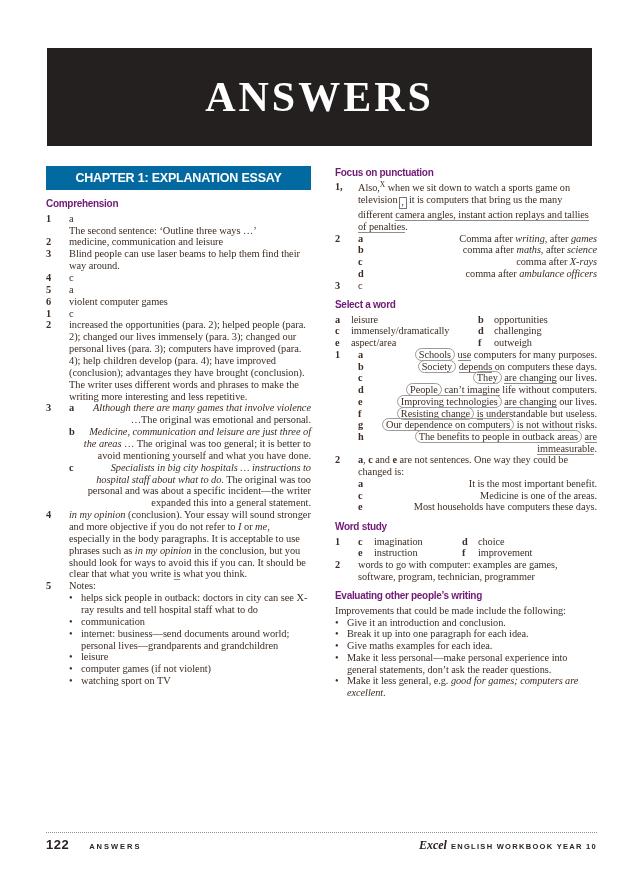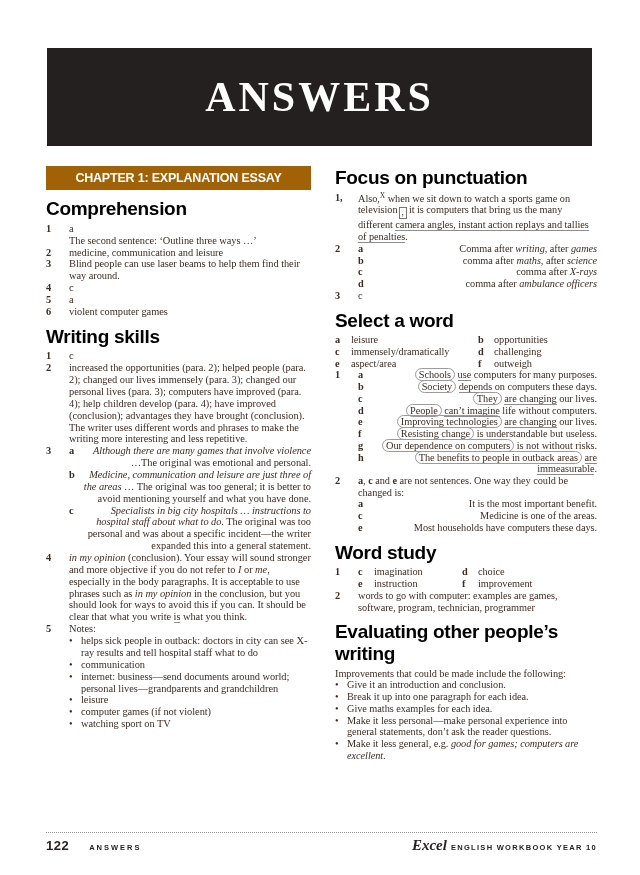--- a/index.html
+++ b/index.html
@@ -5,23 +5,23 @@
   html,body{margin:0;padding:0;background:#e9e9e9;}
   .page{width:640px;height:875px;background:#ffffff;position:relative;overflow:hidden;color:#3e2d23;}
 
   .banner{position:absolute;left:47px;top:48px;width:545px;height:98px;background:#242020;display:flex;align-items:center;justify-content:center;}
   .banner-title{font-family:"Liberation Serif",serif;font-weight:700;font-size:42px;letter-spacing:3px;color:#ffffff;}
 
   .content{position:absolute;left:46px;top:166px;width:551px;display:flex;gap:24px;font-family:"Liberation Serif",serif;font-size:10.4px;line-height:1.14;letter-spacing:-0.05px;}
   .col-left{width:265px;flex:none;}
   .col-right{width:262px;flex:none;font-size:10.3px;}
 
-  .chapter-bar{background:#a16207;color:#ffffff;font-family:"Liberation Sans",sans-serif;font-weight:700;font-size:12.5px;letter-spacing:-0.2px;text-align:center;padding:5px 0;margin-bottom:2px;}
-
-  .sec-heading{font-family:"Liberation Sans",sans-serif;font-weight:700;font-size:19px;letter-spacing:-0.3px;color:#000000;margin:8px 0 3px;}
+  .chapter-bar{background:#0369a1;color:#ffffff;font-family:"Liberation Sans",sans-serif;font-weight:700;font-size:12.5px;letter-spacing:-0.2px;text-align:center;padding:5px 0;margin-bottom:2px;}
+
+  .sec-heading{font-family:"Liberation Sans",sans-serif;font-weight:700;font-size:10px;letter-spacing:-0.3px;color:#701a75;margin:8px 0 3px;}
   .col-right .sec-heading:first-child{margin-top:1px;}
 
   .item{display:flex;}
   .item-num{flex:none;width:23px;font-weight:700;}
   .item-body{flex:1;min-width:0;}
   .sub-row{display:flex;}
   .sub-letter{flex:none;width:14px;font-weight:700;}
   .sub-body{flex:1;min-width:0;text-align:right;}
   .bullet-row{display:flex;}
   .dot{flex:none;width:12px;}
@@ -38,21 +38,21 @@
   .sg-b{font-weight:700;}
   .sg-u{border-bottom:1px solid #8d8d8d;}
   .sg-c{border:1px solid #9b9b9b;border-radius:8px;padding:0 3px;white-space:nowrap;}
   .sg-sup{font-size:7.5px;vertical-align:4px;}
   .sg-box{display:inline-block;border:1px solid #777777;font-size:9.5px;line-height:9px;padding:0 2px 1px;margin:0 2px 0 1px;vertical-align:-2px;}
 
   .footer{position:absolute;left:46px;width:551px;top:832px;border-top:1px dotted #8f8f8f;padding-top:4px;display:flex;justify-content:space-between;align-items:baseline;font-family:"Liberation Sans",sans-serif;color:#2a2220;}
   .f-left,.f-right{display:flex;align-items:baseline;}
   .f-page{font-weight:700;font-size:13px;letter-spacing:0.5px;}
   .f-label{font-weight:700;font-size:7.5px;letter-spacing:2px;margin-left:20px;}
-  .f-brand{font-family:"Liberation Serif",serif;font-weight:700;font-style:italic;font-size:15px;}
+  .f-brand{font-family:"Liberation Serif",serif;font-weight:700;font-style:italic;font-size:12px;}
   .f-book{font-size:7.5px;letter-spacing:1.3px;font-weight:600;margin-left:4px;}
 </style>
 </head>
 <body>
 
 <div class="page">
 
   <div class="banner">
     <span class="banner-title">ANSWERS</span>
   </div>
@@ -92,21 +92,20 @@
             <div class="item-body">
               <div class="line"><span>a</span></div>
             </div>
           </div>
           <div class="item">
             <span class="item-num">6</span>
             <div class="item-body">
               <div class="line"><span>violent computer games</span></div>
             </div>
           </div>
-          <div class="sec-heading">Writing skills</div>
           <div class="item">
             <span class="item-num">1</span>
             <div class="item-body">
               <div class="line"><span>c</span></div>
             </div>
           </div>
           <div class="item">
             <span class="item-num">2</span>
             <div class="item-body">
               <div class="line"><span>increased the opportunities (para. 2); helped people (para. 2); changed our lives immensely (para. 3); changed our personal lives (para. 3); computers have improved (para. 4); help children develop (para. 4); have improved (conclusion); advantages they have brought (conclusion). The writer uses different words and phrases to make the writing more interesting and less repetitive.</span></div>

